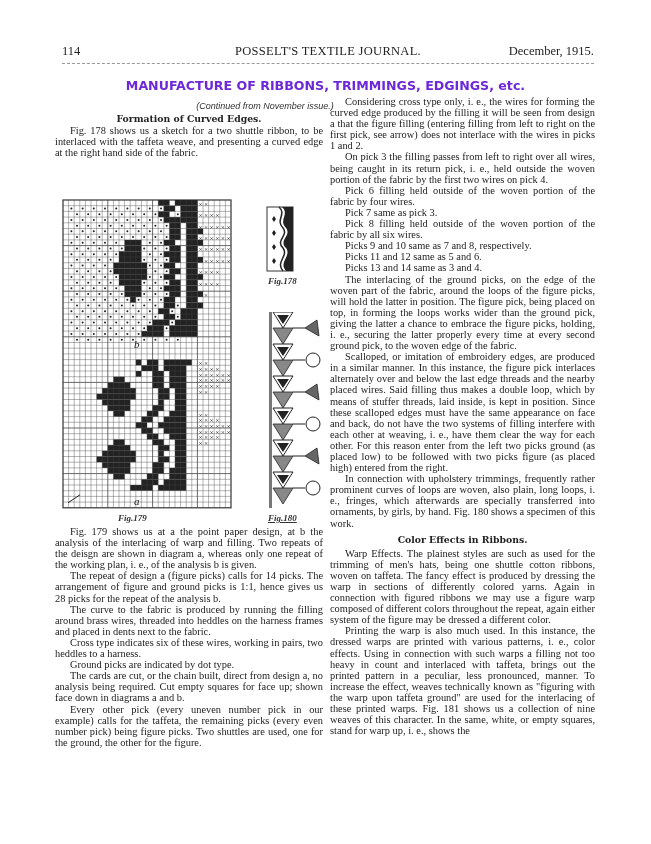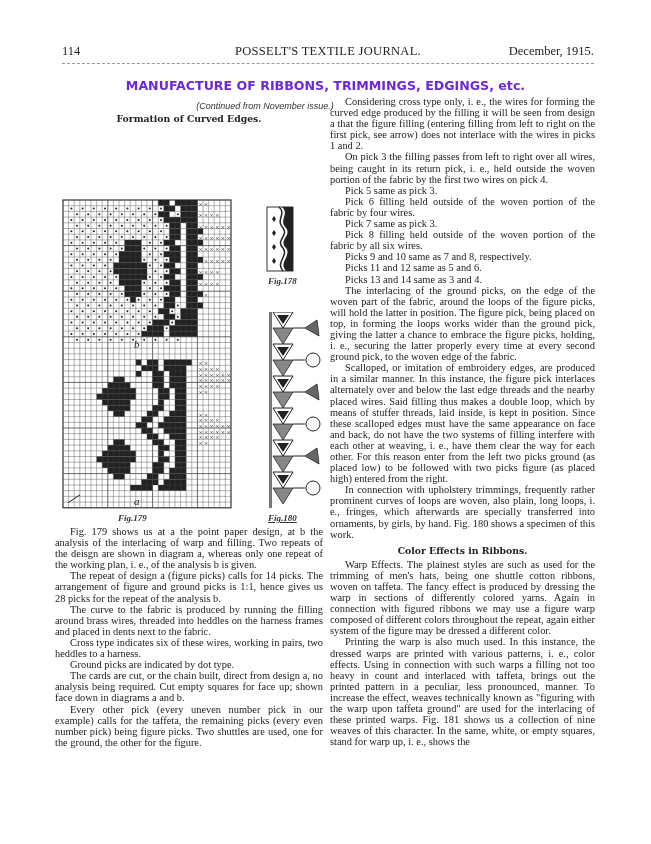--- a/index.html
+++ b/index.html
@@ -30,20 +30,21 @@
   <span class="jn">POSSELT'S TEXTILE JOURNAL.</span>
   <span class="dt">December, 1915.</span>
 </div>
 <div class="rule"></div>
 
 <div class="title">MANUFACTURE OF RIBBONS, TRIMMINGS, EDGINGS, etc.</div>
 <div class="cont">(Continued from November issue.)</div>
 
 <div class="col left" style="top:113px;">
   <h3>Formation of Curved Edges.</h3>
+  <p>Fig. 178 shows us a sketch for a two shuttle ribbon, to be interlaced with the taffeta weave, and presenting a curved edge at the right hand side of the fabric.</p>
 </div>
 
 <div class="fig" style="left:62px; top:199px;">
   <svg id="grid179" width="172" height="312">
       <rect x="1" y="1" width="168" height="307.8" fill="#fff" stroke="#333" stroke-width="1.2"></rect>
       <circle cx="9.399999999999999" cy="9.55" r="1" fill="#222"></circle>
       <circle cx="20.599999999999998" cy="9.55" r="1" fill="#222"></circle>
       <circle cx="31.8" cy="9.55" r="1" fill="#222"></circle>
       <circle cx="42.99999999999999" cy="9.55" r="1" fill="#222"></circle>
       <circle cx="54.199999999999996" cy="9.55" r="1" fill="#222"></circle>
@@ -636,21 +637,20 @@
   <p>The curve to the fabric is produced by running the filling around brass wires, threaded into heddles on the harness frames and placed in dents next to the fabric.</p>
   <p>Cross type indicates six of these wires, working in pairs, two heddles to a harness.</p>
   <p>Ground picks are indicated by dot type.</p>
   <p>The cards are cut, or the chain built, direct from design a, no analysis being required. Cut empty squares for face up; shown face down in diagrams a and b.</p>
   <p>Every other pick (every uneven number pick in our example) calls for the taffeta, the remaining picks (every even number pick) being figure picks. Two shuttles are used, one for the ground, the other for the figure.</p>
 </div>
 
 <div class="col right" style="top:96px;">
   <p>Considering cross type only, i. e., the wires for forming the curved edge produced by the filling it will be seen from design a that the figure filling (entering filling from left to right on the first pick, see arrow) does not interlace with the wires in picks 1 and 2.</p>
   <p>On pick 3 the filling passes from left to right over all wires, being caught in its return pick, i. e., held outside the woven portion of the fabric by the first two wires on pick 4.</p>
-  <p>Pick 5 same as pick 3.</p>
   <p>Pick 6 filling held outside of the woven portion of the fabric by four wires.</p>
   <p>Pick 7 same as pick 3.</p>
   <p>Pick 8 filling held outside of the woven portion of the fabric by all six wires.</p>
   <p>Picks 9 and 10 same as 7 and 8, respectively.</p>
   <p>Picks 11 and 12 same as 5 and 6.</p>
   <p>Picks 13 and 14 same as 3 and 4.</p>
   <p>The interlacing of the ground picks, on the edge of the woven part of the fabric, around the loops of the figure picks, will hold the latter in position. The figure pick, being placed on top, in forming the loops works wider than the ground pick, giving the latter a chance to embrace the figure picks, holding, i. e., securing the latter properly every time at every second ground pick, to the woven edge of the fabric.</p>
   <p>Scalloped, or imitation of embroidery edges, are produced in a similar manner. In this instance, the figure pick interlaces alternately over and below the last edge threads and the nearby placed wires. Said filling thus makes a double loop, which by means of stuffer threads, laid inside, is kept in position. Since these scalloped edges must have the same appearance on face and back, do not have the two systems of filling interfere with each other at weaving, i. e., have them clear the way for each other. For this reason enter from the left two picks ground (as placed low) to be followed with two picks figure (as placed high) entered from the right.</p>
   <p>In connection with upholstery trimmings, frequently rather prominent curves of loops are woven, also plain, long loops, i. e., fringes, which afterwards are specially transferred into ornaments, by girls, by hand. Fig. 180 shows a specimen of this work.</p>
   <h3 style="margin:5px 0 2px 0;">Color Effects in Ribbons.</h3>

